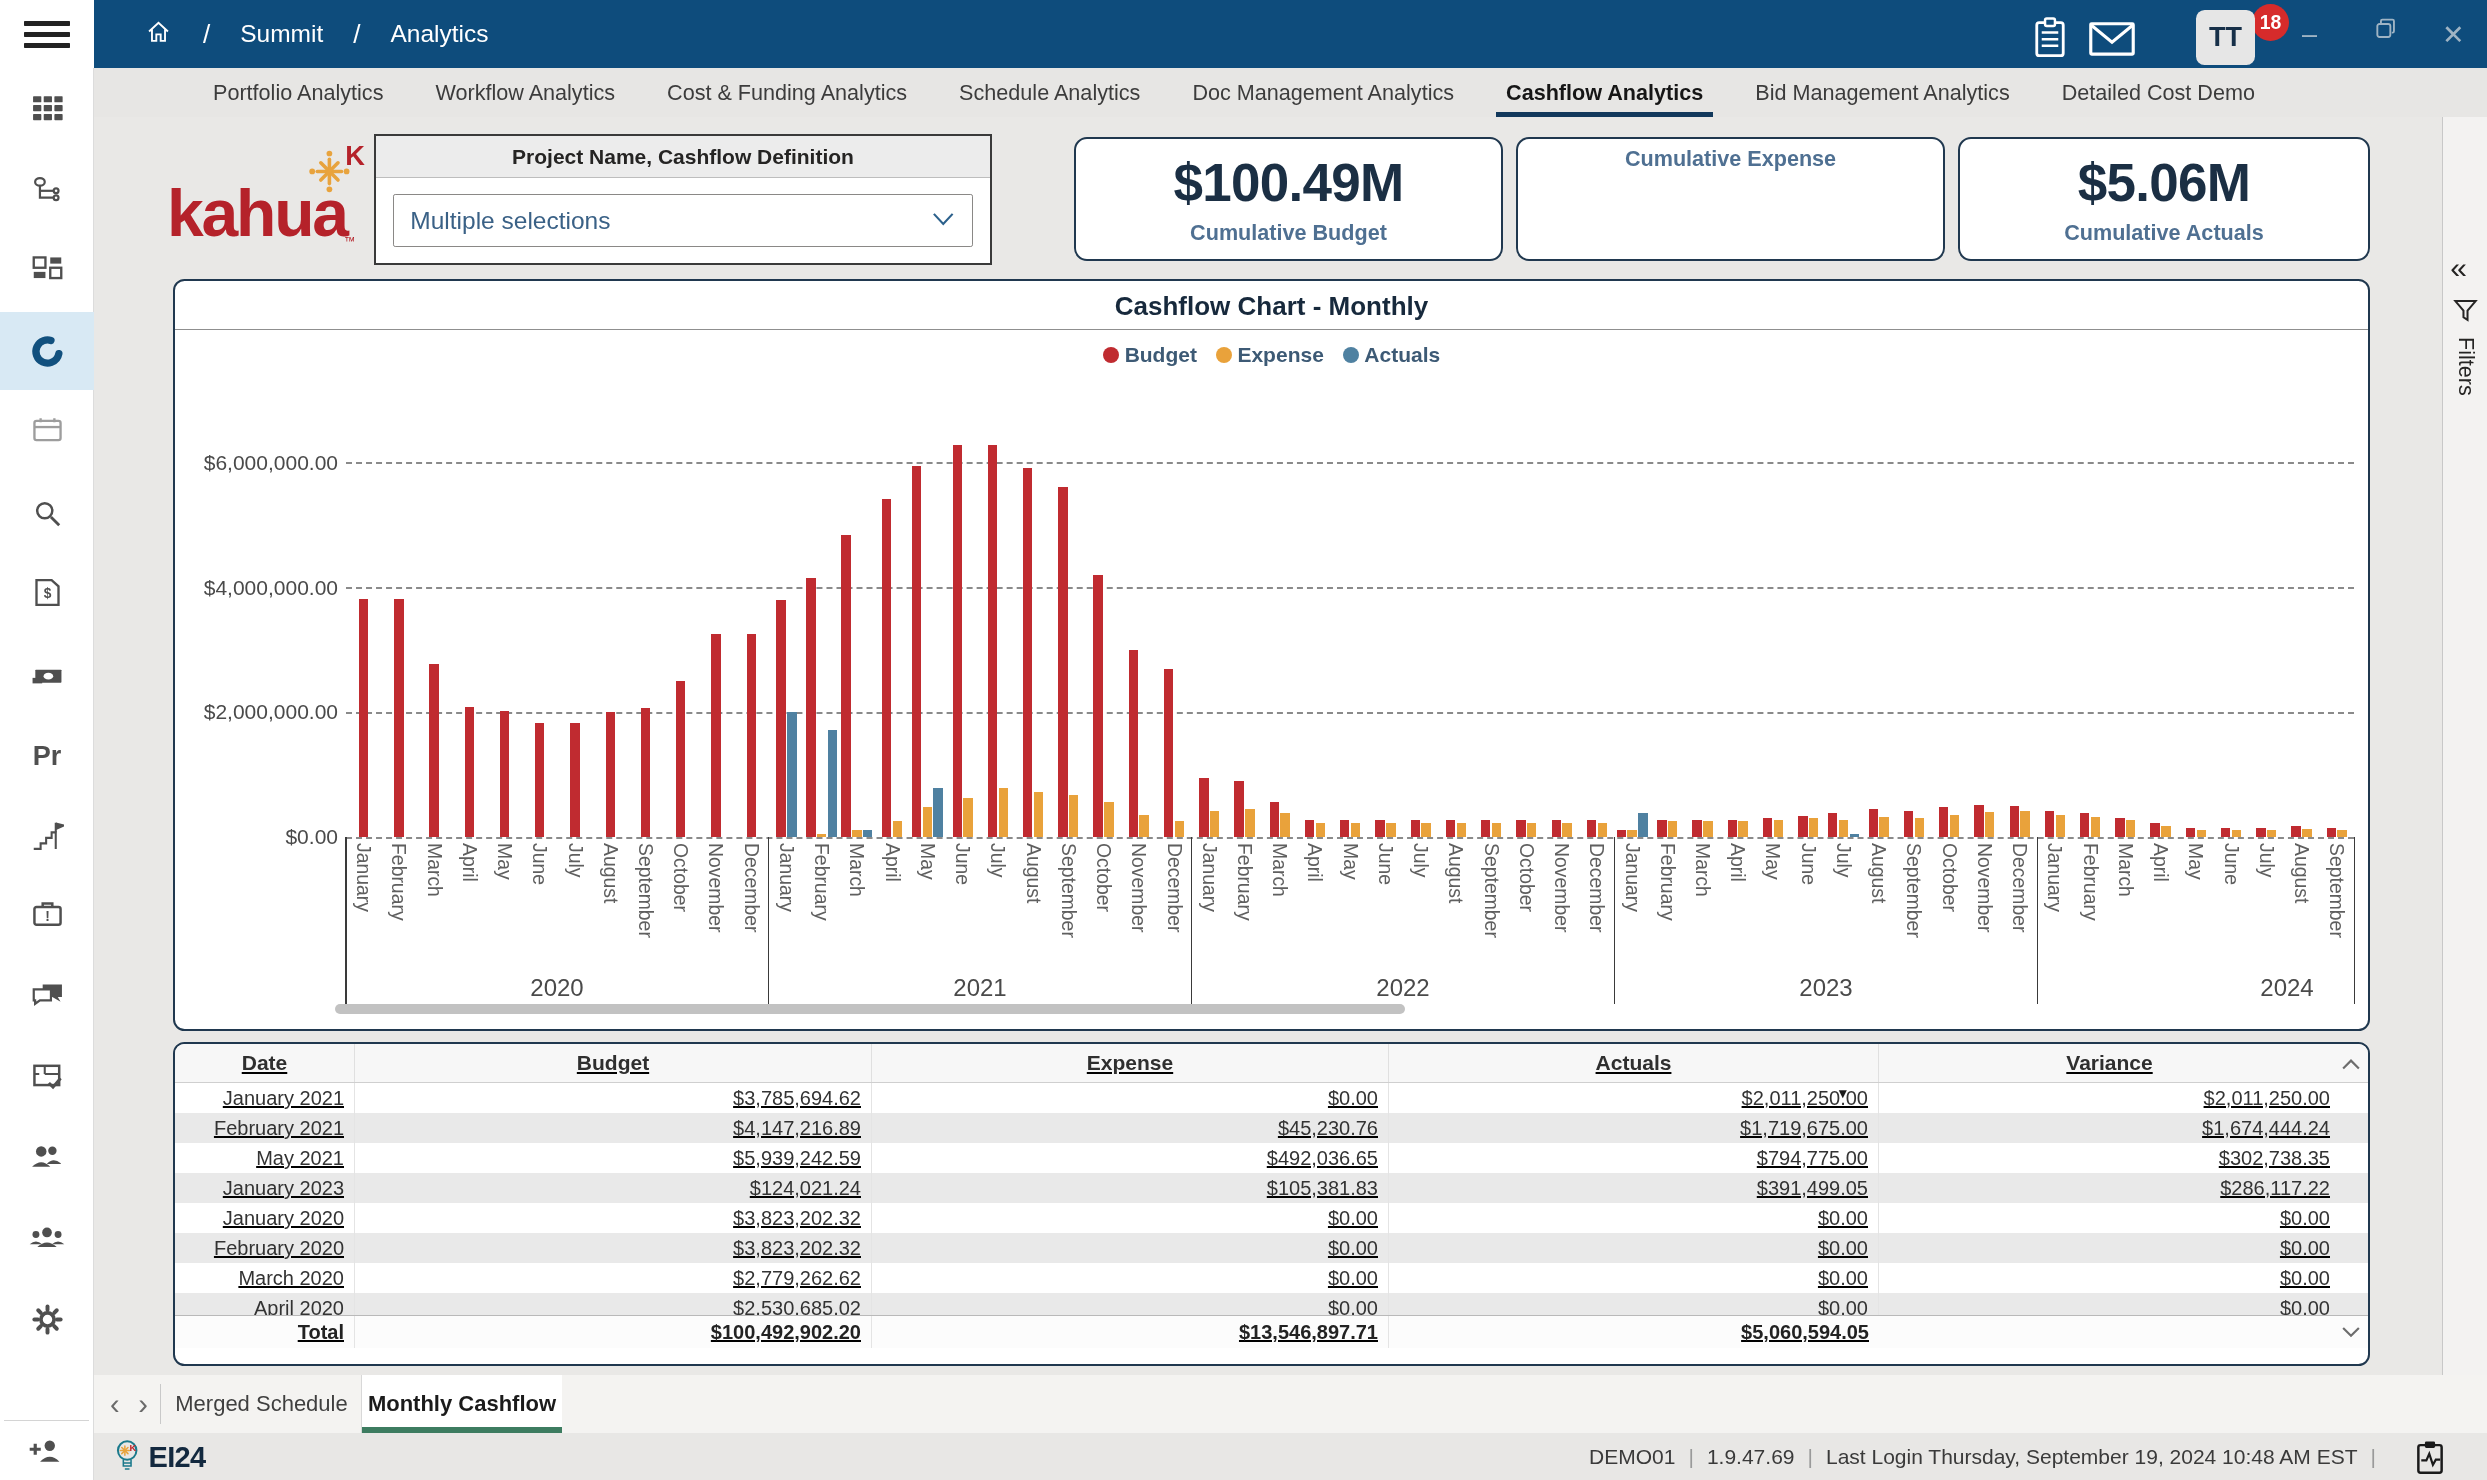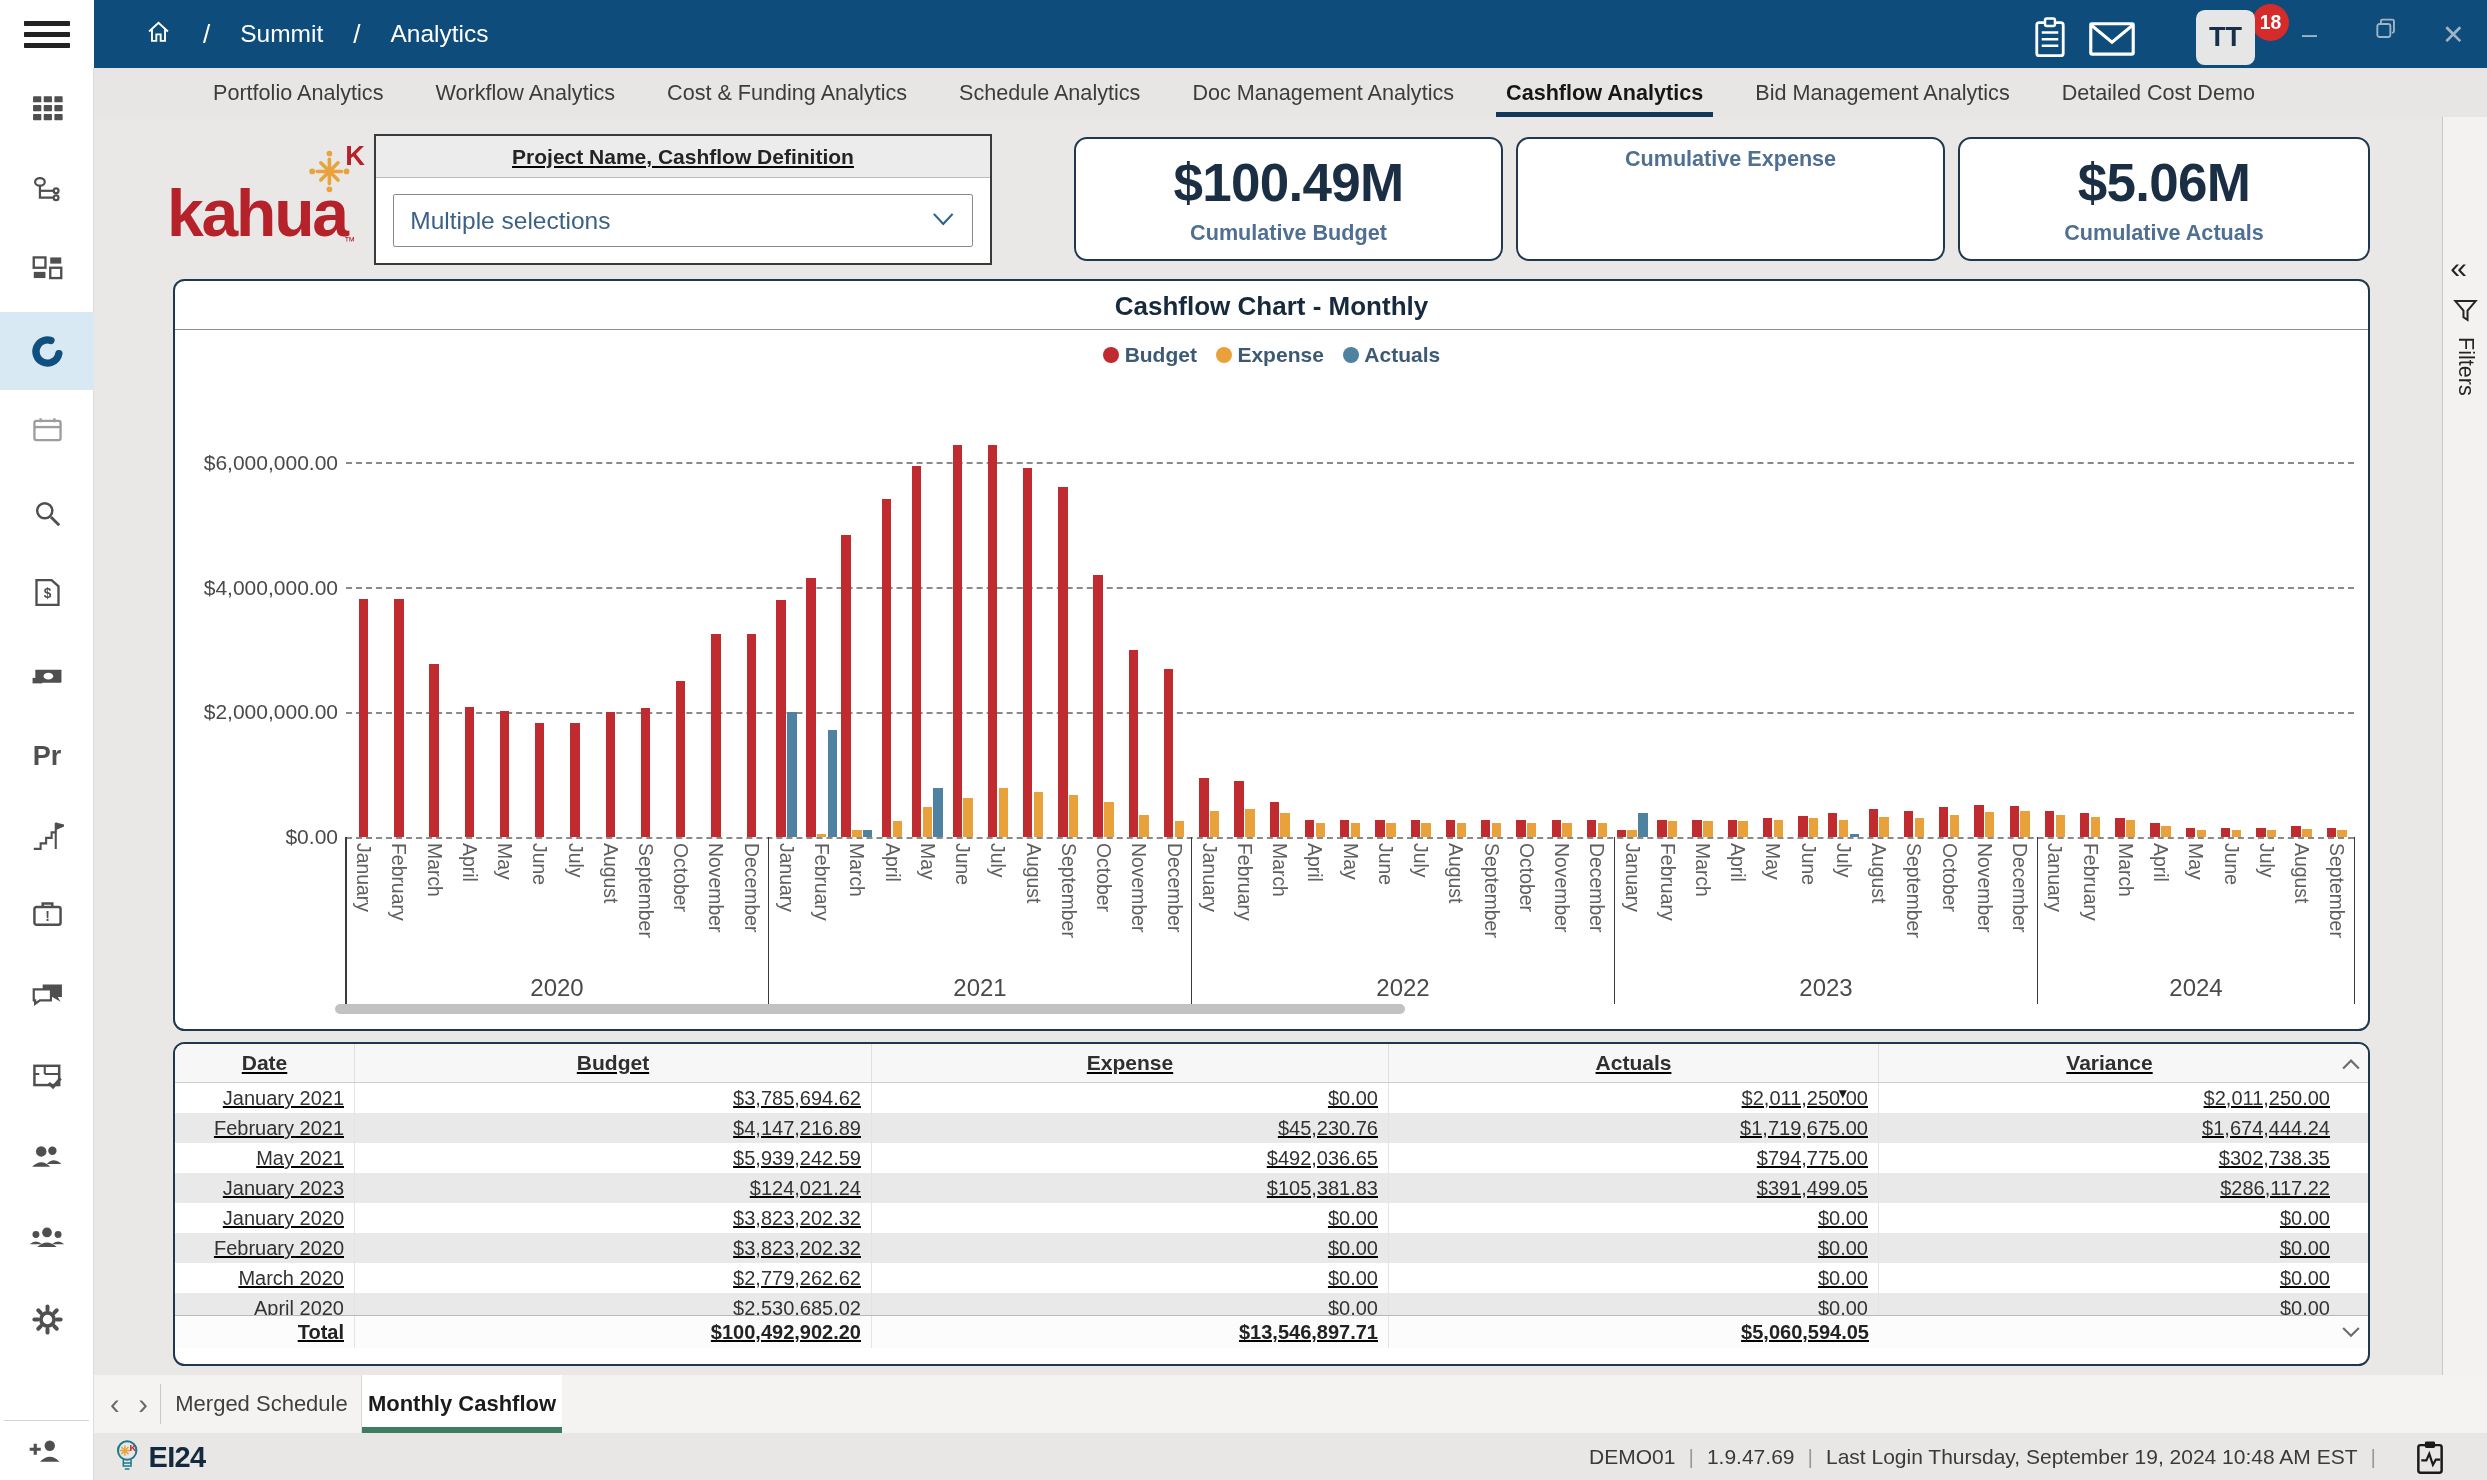--- a/index.html
+++ b/index.html
@@ -38,21 +38,21 @@
   .rail-collapse { position:absolute; left:7.2px; top:134px; font-size:30px; color:#252423; cursor:pointer; }
   .rail-funnel { position:absolute; left:9.4px; top:180px; cursor:pointer; }
   .rail-label { position:absolute; left:10px; top:220px; writing-mode:vertical-rl; font-size:21.6px; color:#252423; }
 
   
   .kahua-logo { position:absolute; left:167px; top:143px; width:202px; height:115px; }
   .kahua-text { position:absolute; left:0; top:32px; font-size:66px; font-weight:bold; color:#b5222a; letter-spacing:-2.2px; }
   .kahua-tm { position:absolute; left:177px; top:92px; font-size:11.5px; color:#b5222a; }
   .kahua-star { position:absolute; left:128px; top:-4.3px; }
 
-  .slicer { position:absolute; left:374px; top:134px; width:618px; height:131px; background:#fff; border:2.2px solid #3a3a3a;text-decoration:underline; }
+  .slicer { position:absolute; left:374px; top:134px; width:618px; height:131px; background:#fff; border:2.2px solid #3a3a3a; }
   .slicer-head { height:42px; background:#ececec; border-bottom:0.7px solid #bdbdbd; display:flex; align-items:center; justify-content:center; font-size:21px; font-weight:bold; color:#252423; }
   .slicer-dd { position:absolute; left:17.3px; right:17.3px; top:58px; height:53px; border:1.4px solid #8a8886; border-radius:2.2px; background:#fff; display:flex; align-items:center; padding:0 16px; cursor:pointer; }
   .slicer-dd .val { flex:1; font-size:24.5px; color:#3a6186; }
 
   .kpi { position:absolute; top:137px; height:124px; background:#fff; border:2.9px solid #20384f; border-radius:13px; text-align:center; }
   .kpi .val { margin-top:13px; font-size:53px; font-weight:bold; color:#1b2f44; letter-spacing:-0.7px; }
   .kpi .lbl { margin-top:7.2px; font-size:21.6px; color:#4f7092; font-weight:bold; }
 
   
   .chart-card { position:absolute; left:173px; top:279px; width:2197px; height:752px; background:#fff; border:2.9px solid #20384f; border-radius:11.5px; }
@@ -830,21 +830,21 @@
     <div class="ysep" style="left: -0.7px;"></div>
         <div class="ysep" style="left: 422px;"></div>
         <div class="ysep" style="left: 845px;"></div>
         <div class="ysep" style="left: 1268px;"></div>
         <div class="ysep" style="left: 1691px;"></div>
         <div class="ysep" style="left: 2008px;"></div>
         <div class="ylabel" style="left: 211px;">2020</div>
         <div class="ylabel" style="left: 634px;">2021</div>
         <div class="ylabel" style="left: 1057px;">2022</div>
         <div class="ylabel" style="left: 1480px;">2023</div>
-        <div class="ylabel" style="left: 1850px;">2024</div>
+        <div class="ylabel" style="left: 1941px;">2024</div>
       </div>
     <div class="chart-scroll">
       <div class="chart-thumb"></div>
     </div>
   </div>
 
   <div class="table-card">
     <div class="tgrid thead" id="thead">
         <div class="hc">Date</div>
         <div class="hc">Budget</div>

